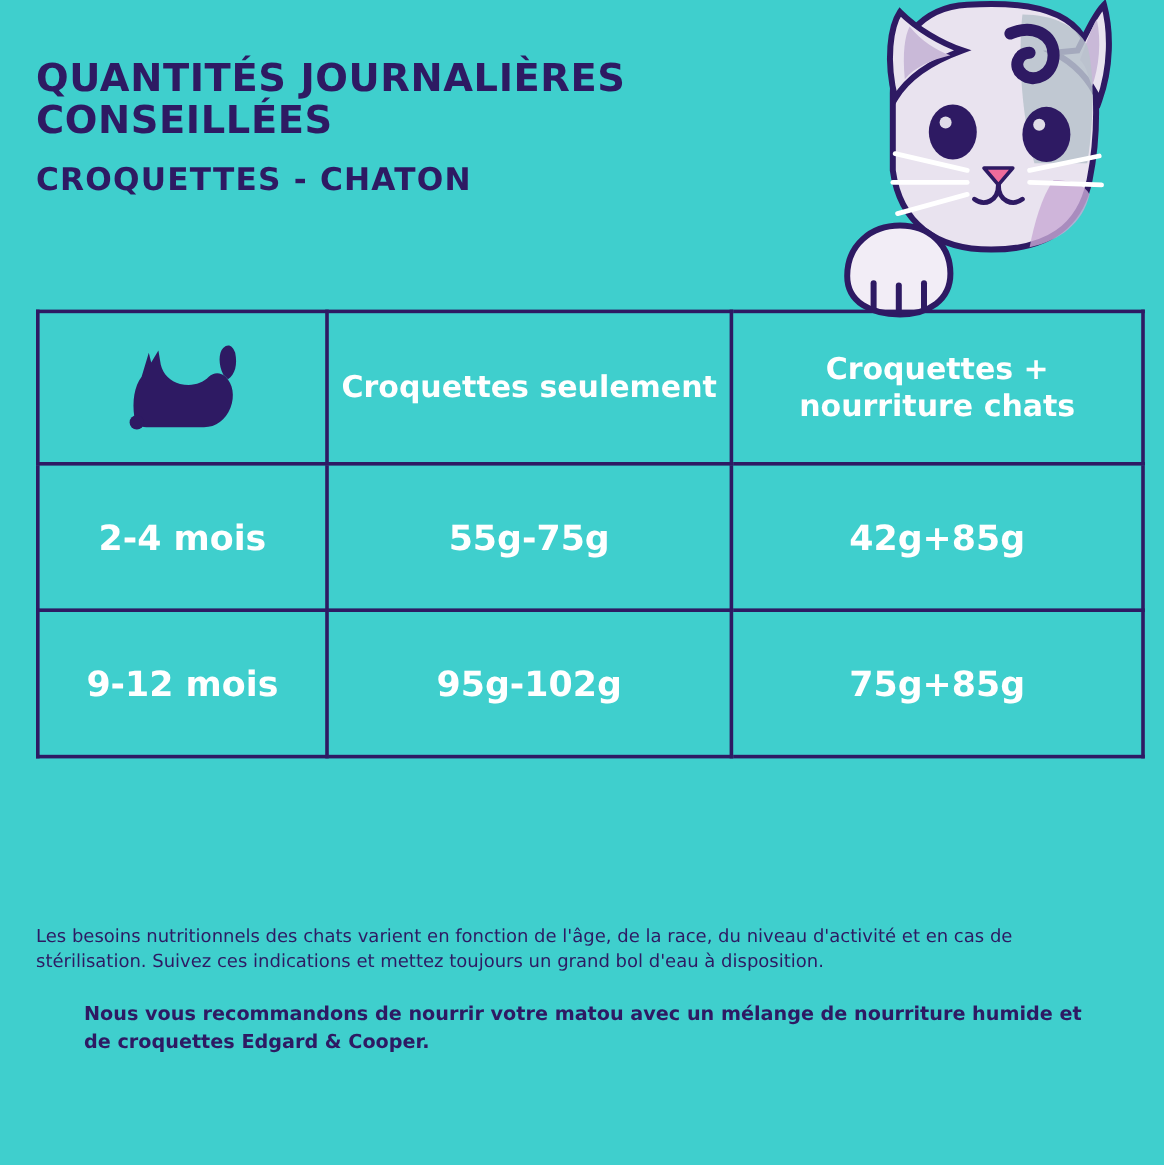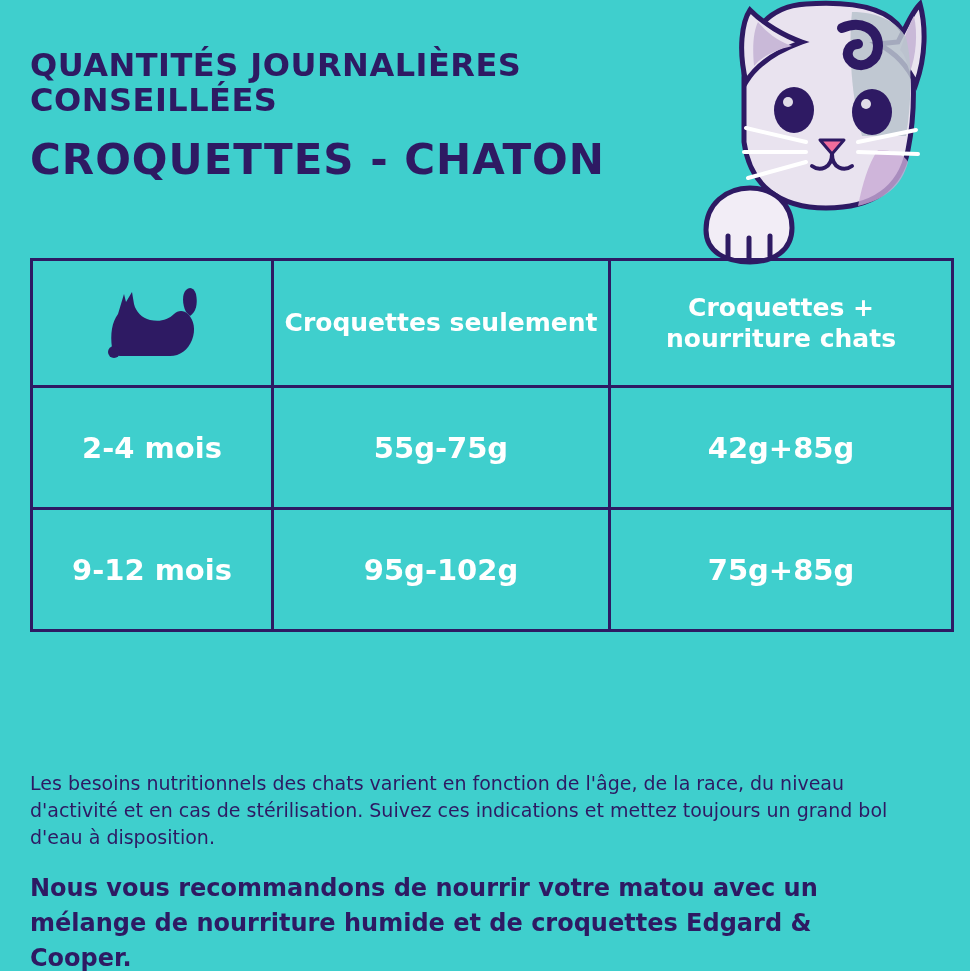--- a/index.html
+++ b/index.html
@@ -36,21 +36,21 @@
     font-size: 32px;
     line-height: 1.08;
     letter-spacing: 0.5px;
     text-transform: uppercase;
     margin: 0;
   }
   .subtitle {
     color: #2e1a63;
     font-family: "DejaVu Sans", sans-serif;
     font-weight: bold;
-    font-size: 42px;
+    font-size: 26px;
     letter-spacing: 1px;
     text-transform: uppercase;
     margin: 18px 0 0 0;
   }
 
   
   .cat-art {
     position: absolute;
     right: 38px;
     top: 0px;
@@ -105,27 +105,28 @@
   .notes {
     position: absolute;
     left: 30px;
     top: 770px;
     width: 890px;
     color: #2e1a63;
     font-family: "DejaVu Sans", sans-serif;
   }
   .note-p {
     margin: 0 0 20px 0;
-    font-size: 19px;
+    font-size: 15px;
     line-height: 1.42;
   }
   .note-p.bold {
     font-weight: bold;
-    font-size: 24px;
+    font-size: 16px;
     line-height: 1.45;
+    margin-left: 40px;
   }
 </style>
 </head>
 <body>
 
 <div class="page">
 
   <div class="header">
     <h1 class="title">QUANTITÉS JOURNALIÈRES CONSEILLÉES</h1>
     <h2 class="subtitle">CROQUETTES - CHATON</h2>

